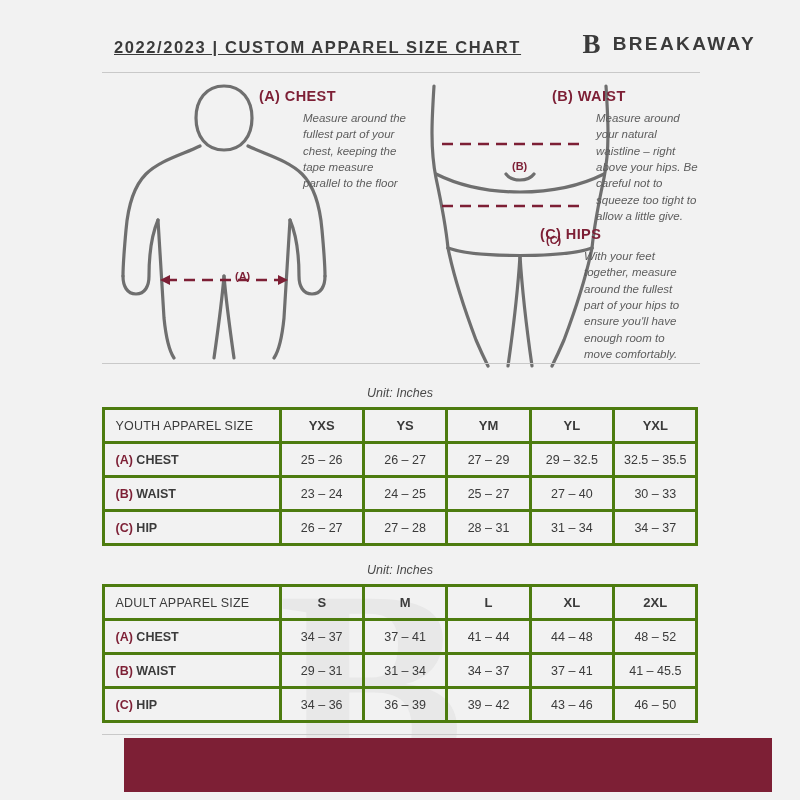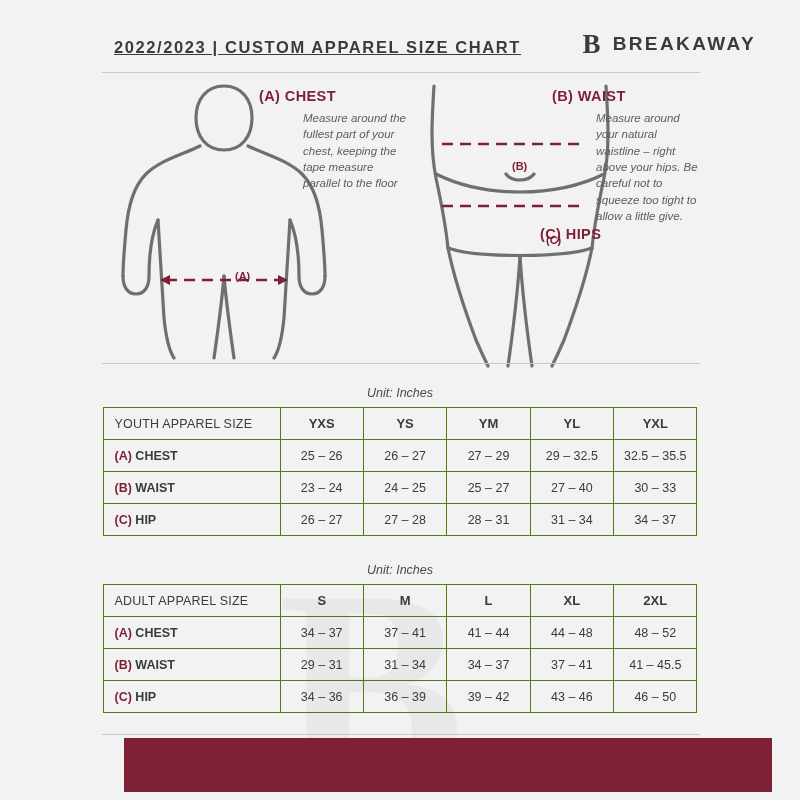--- a/index.html
+++ b/index.html
@@ -149,21 +149,21 @@
     margin-top: 14px;
     margin-bottom: 7px;
   }
   table {
     border-collapse: collapse;
     margin: 0 auto;
     width: 594px;
     table-layout: fixed;
   }
   td, th {
-    border: 1px solid #4d7c0f;
+    border: 3px solid #4d7c0f;
     height: 31px;
     font-size: 12.5px;
     color: #3b3b3b;
     text-align: center;
     font-weight: normal;
     padding: 0;
   }
   thead th {
     font-weight: bold;
     font-size: 13px;
@@ -254,20 +254,21 @@
       <div class="note note-chest">
         <div class="note-title">(A) CHEST</div>
         <div class="note-body">Measure around the fullest part of your chest, keeping the tape measure parallel to the floor</div>
       </div>
       <div class="note note-waist">
         <div class="note-title">(B) WAIST</div>
         <div class="note-body">Measure around your natural waistline – right above your hips. Be careful not to squeeze too tight to allow a little give.</div>
       </div>
       <div class="note note-hips">
         <div class="note-title">(C) HIPS</div>
+        <div class="note-body">With your feet together, measure around the fullest part of your hips to ensure you'll have enough room to move comfortably.</div>
       </div>
     </div>
 
     <div class="hr" style="top:355px;"></div>
 
     <div class="table-block" style="top:364px;">
       <div class="tbl-unit">Unit: Inches</div>
       <table>
         <colgroup>
             <col class="c0">

